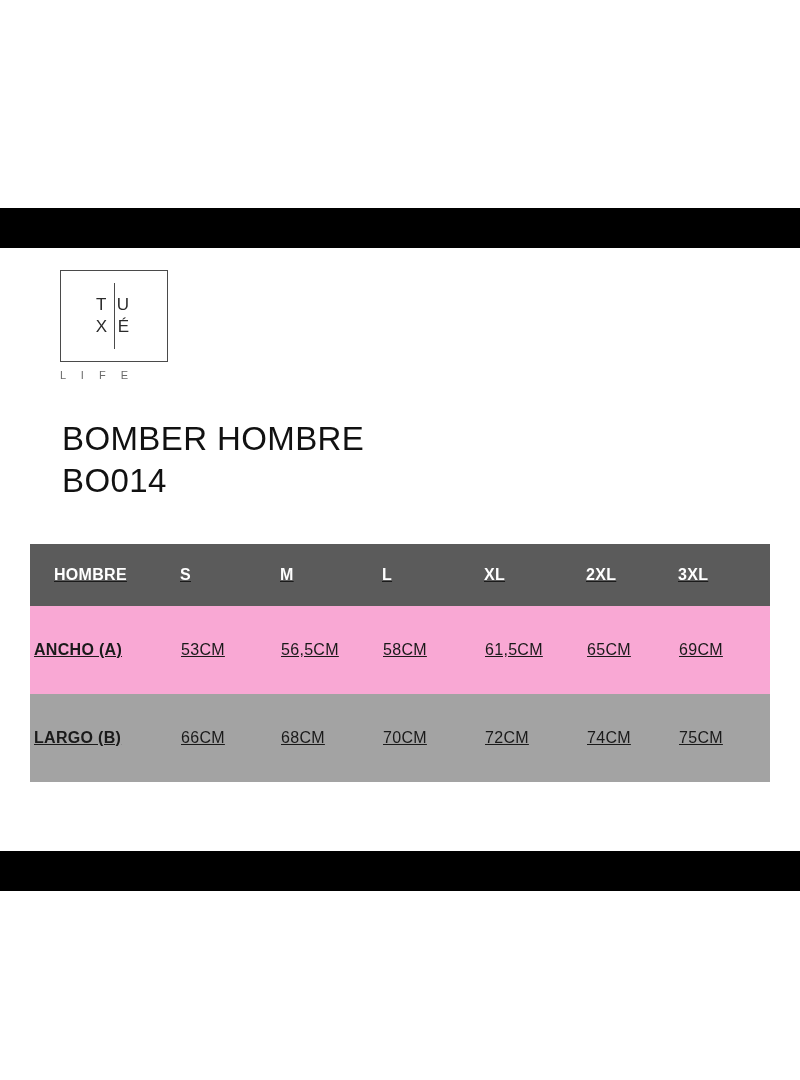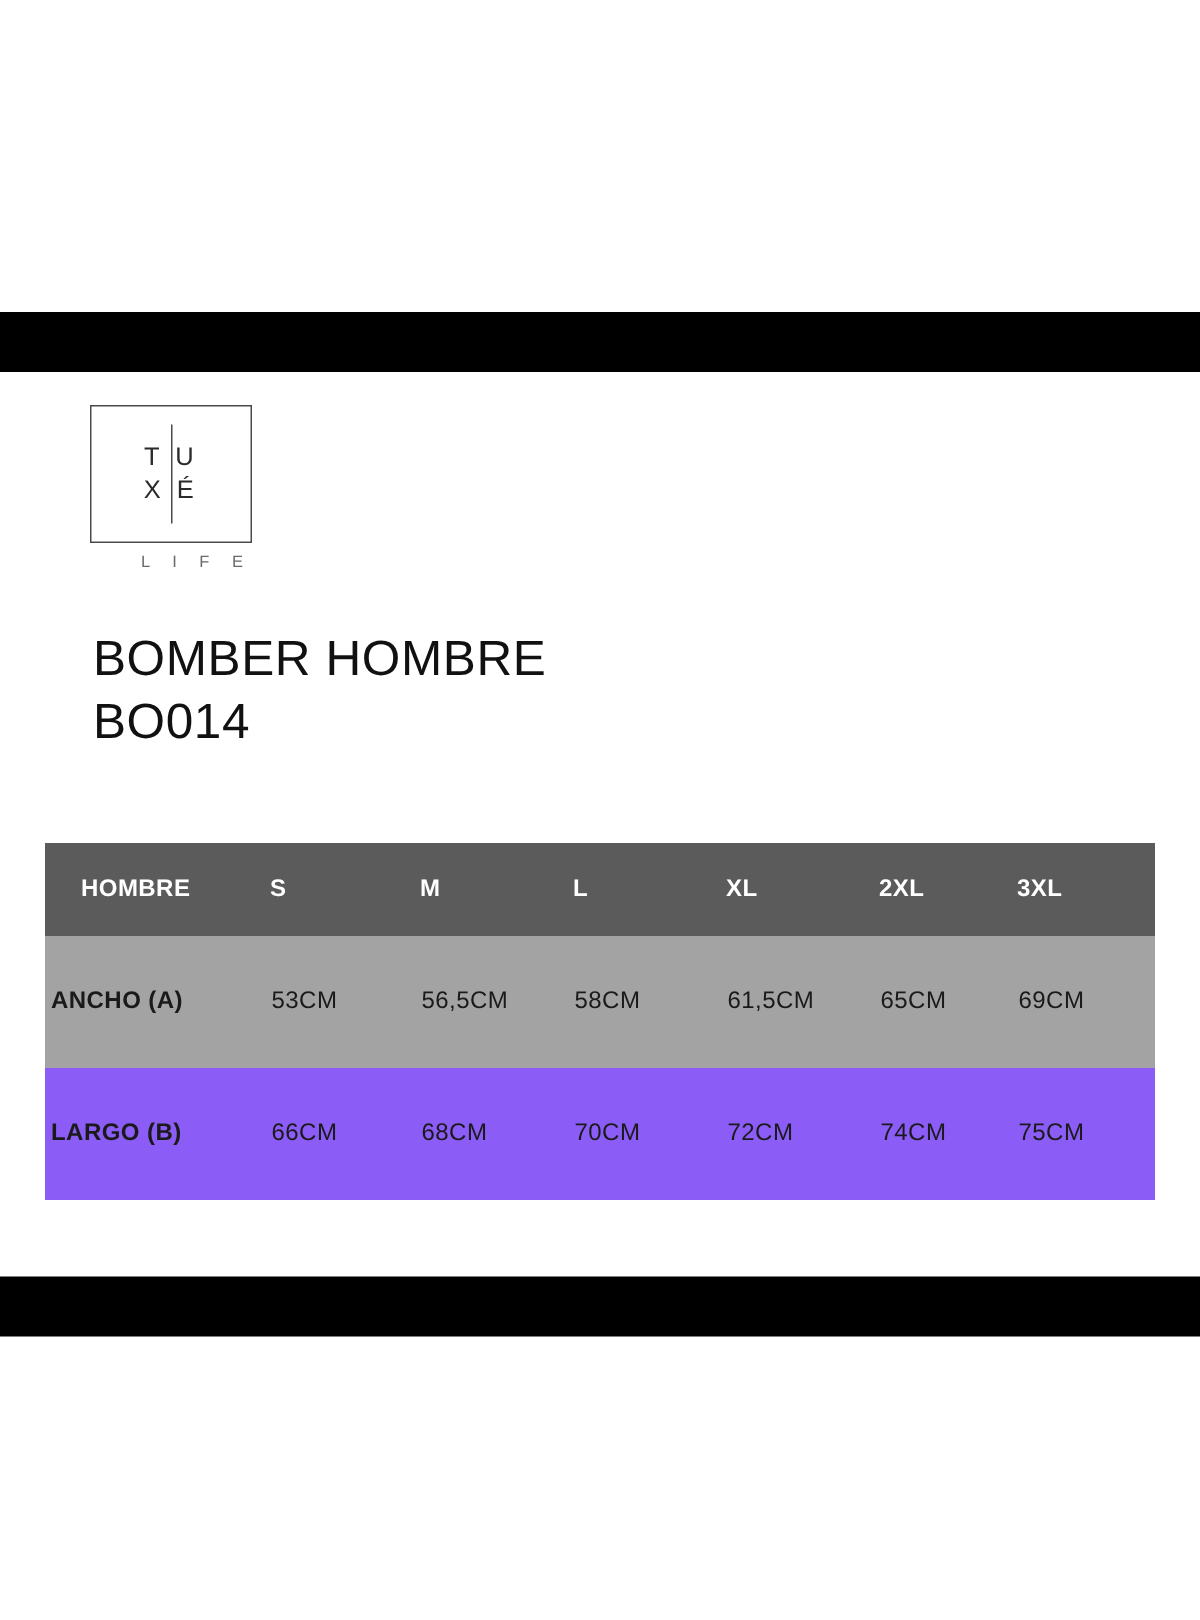--- a/index.html
+++ b/index.html
@@ -78,65 +78,66 @@
     top: 12px;
     bottom: 12px;
     width: 1.2px;
     background: #4a4a4a;
   }
   .logo-life {
     margin-top: 7px;
     font-size: 11px;
     letter-spacing: 6px;
     color: #6a6a6a;
-    text-align: right;
+    text-align: left;
     width: 108px;
   }
 
   
   .title {
     position: absolute;
     top: 170px;
     left: 62px;
     width: 680px;
     font-size: 33px;
     line-height: 42px;
     letter-spacing: 0.4px;
     color: #111111;
     font-weight: 400;
   }
 
   
   table.size-table {
     position: absolute;
-    top: 314px;
+    top: 296px;
     left: 30px;
     width: 740px;
     border-collapse: collapse;
     table-layout: fixed;
+    text-decoration: underline;
   }
   table.size-table th,
   table.size-table td {
     text-align: left;
     font-size: 16px;
     letter-spacing: 0.3px;
   }
   thead tr {
     background: #5b5b5b;
   }
   thead th {
     color: #ffffff;
     font-weight: bold;
     height: 62px;
     padding: 0 0 0 0;
     vertical-align: middle;
   }
   thead th.col-label { padding-left: 24px; }
-  tbody tr.row-odd { background: #a3a3a3; }
-  tbody tr.row-even { background: #8b5cf6; }
+  tbody tr.row-odd { background: #f9a8d4; }
+  tbody tr.row-even { background: #a3a3a3; }
   tbody td {
     height: 86px;
     vertical-align: middle;
     color: #1a1a1a;
     font-weight: 400;
   }
   tbody td.rowhead {
     font-weight: bold;
     padding-left: 4px;
   }

